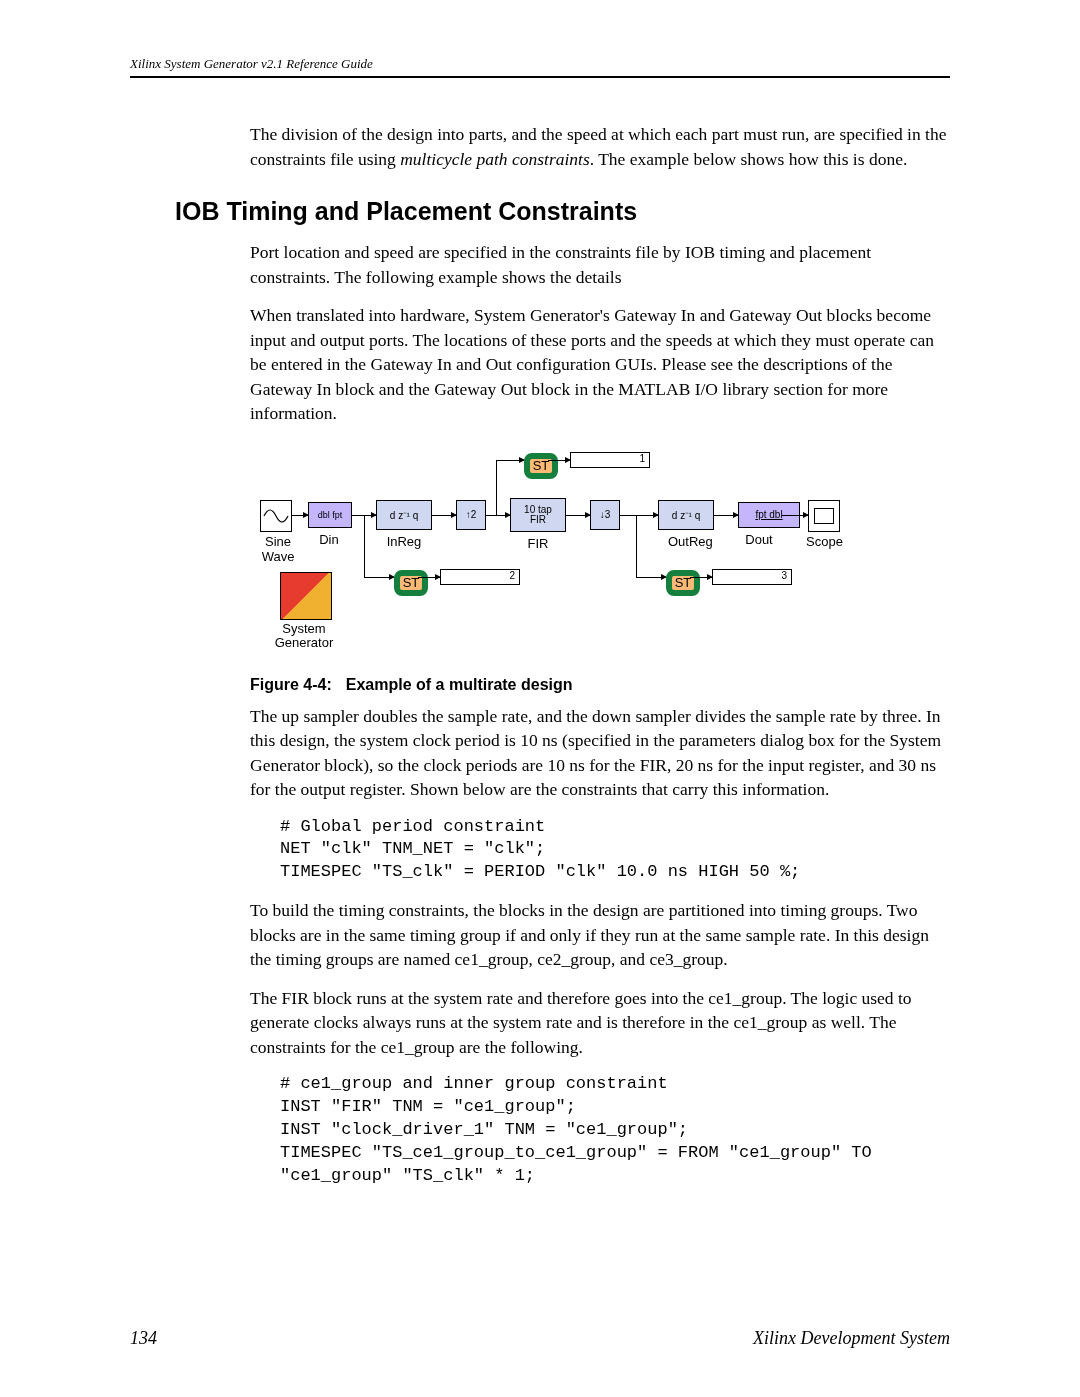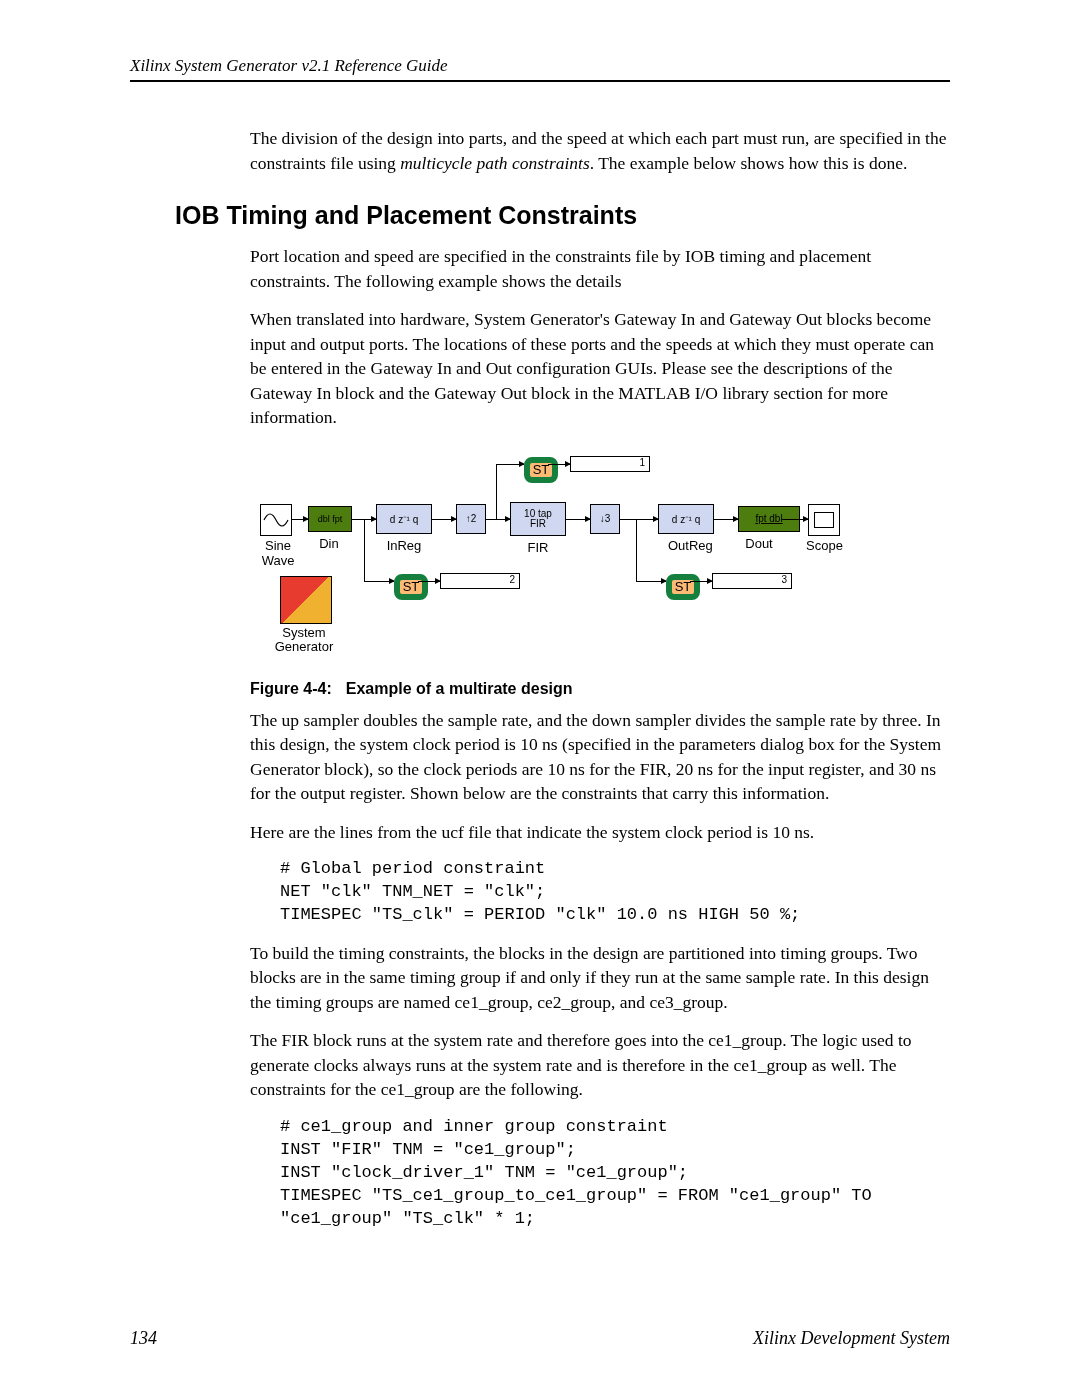--- a/index.html
+++ b/index.html
@@ -11,21 +11,21 @@
   }
   .page {
     width: 1080px;
     height: 1397px;
     position: relative;
     box-sizing: border-box;
     padding: 56px 130px 50px 130px;
   }
   .header {
     font-style: italic;
-    font-size: 17px;
+    font-size: 13px;
     border-bottom: 2px solid #000;
     padding-bottom: 4px;
     margin-bottom: 44px;
   }
   .body-indent {
     margin-left: 120px;
   }
   p {
     margin: 0 0 14px 0;
     font-size: 17.5px;
@@ -81,21 +81,21 @@
   .blk {
     position: absolute;
     border: 1px solid #000;
     background: #fff;
     box-sizing: border-box;
     display: flex;
     align-items: center;
     justify-content: center;
     text-align: center;
   }
-  .yellow { background: #4d7c0f; }
+  .yellow { background: #c4b5fd; }
   .blue-x {
     background: #cfd8f0;
   }
   .lbl {
     position: absolute;
     font-size: 13px;
     text-align: center;
   }
   .arrow-h {
     position: absolute;
@@ -240,21 +240,20 @@
 
     </div>
 
     <div class="figure-caption">
       <span class="figlabel">Figure 4-4:</span><span>Example of a multirate design</span>
     </div>
   </div>
 
   <div class="body-indent">
     <p>The up sampler doubles the sample rate, and the down sampler divides the sample rate by three. In this design, the system clock period is 10 ns (specified in the parameters dialog box for the System Generator block), so the clock periods are 10 ns for the FIR, 20 ns for the input register, and 30 ns for the output register.  Shown below are the constraints that carry this information.</p>
-    <p>Here are the lines from the ucf file that indicate the system clock period is 10 ns.</p>
     <pre class="code"># Global period constraint
 NET "clk" TNM_NET = "clk";
 TIMESPEC "TS_clk" = PERIOD "clk" 10.0 ns HIGH 50 %;</pre>
     <p>To build the timing constraints, the blocks in the design are partitioned into timing groups.  Two blocks are in the same timing group if and only if they run at the same sample rate.  In this design the timing groups are named ce1_group, ce2_group, and ce3_group.</p>
     <p>The FIR block runs at the system rate and therefore goes into the ce1_group.  The logic used to generate clocks always runs at the system rate and is therefore in the ce1_group as well.  The constraints for the ce1_group are the following.</p>
     <pre class="code"># ce1_group and inner group constraint
 INST "FIR" TNM = "ce1_group";
 INST "clock_driver_1" TNM = "ce1_group";
 TIMESPEC "TS_ce1_group_to_ce1_group" = FROM "ce1_group" TO
 "ce1_group" "TS_clk" * 1;</pre>

